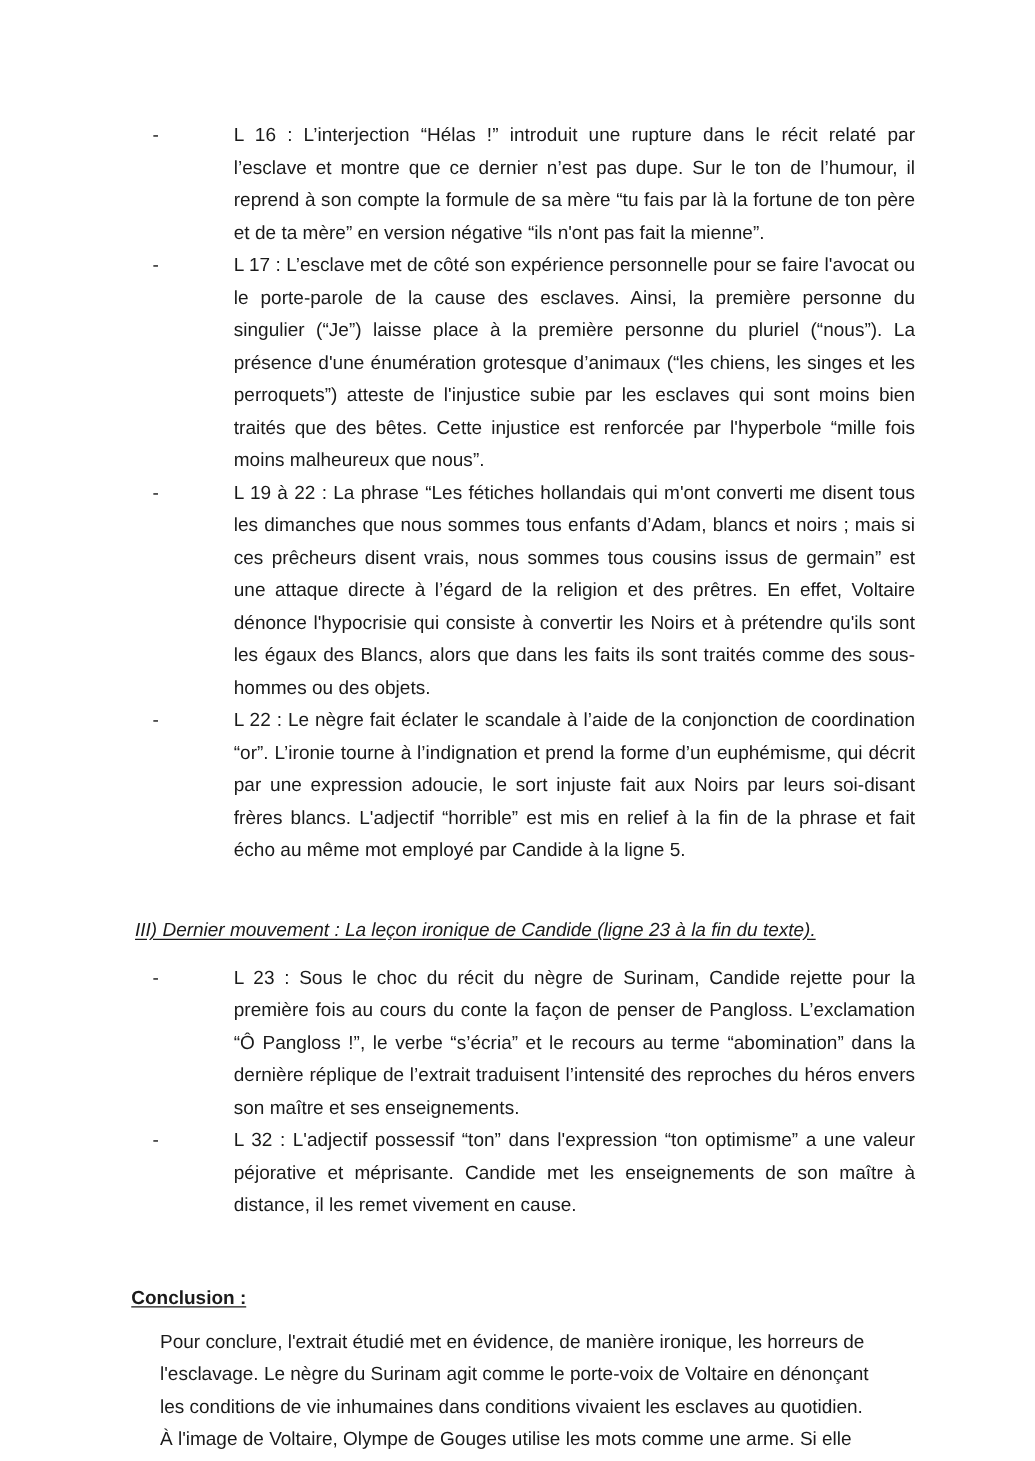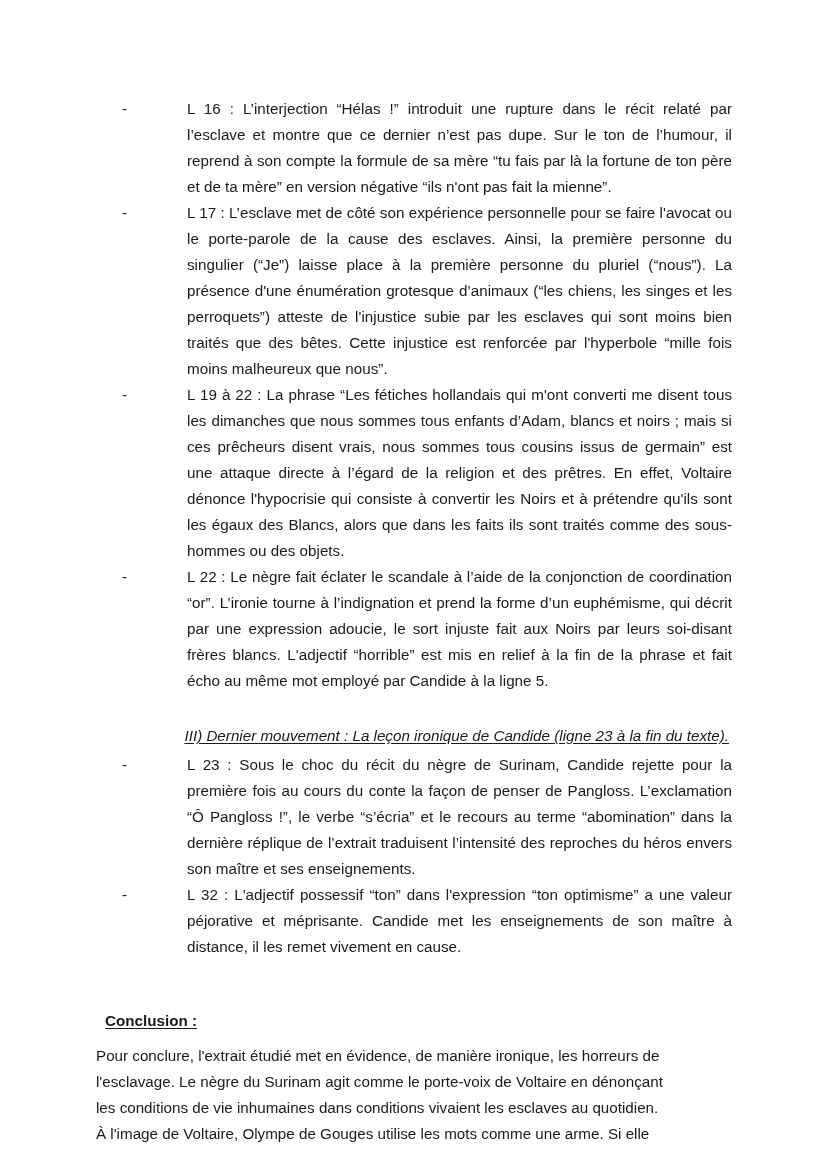--- a/index.html
+++ b/index.html
@@ -56,24 +56,23 @@
     margin-left: 35px;
   }
 
   
   .section-heading {
     font-size: 15.2px;
     line-height: 26px;
     font-style: italic;
     text-decoration: underline;
     text-underline-offset: 2px;
-    margin: 3px;
+    margin: 12px;
     font-weight: normal;
     white-space: nowrap;
-    text-align: right;
   }
   .conclusion-heading {
     font-size: 15.2px;
     line-height: 26px;
     font-weight: bold;
     text-decoration: underline;
     text-underline-offset: 2px;
     margin: 9px;
   }
 
@@ -81,20 +80,21 @@
   .para {
     font-size: 15.2px;
     line-height: 26px;
     margin: 0;
     text-align: justify;
     text-justify: inter-word;
   }
   .para-line {
     display: block;
     white-space: nowrap;
+    margin-left: 32px;
   }
   .italic {
     font-style: italic;
   }
 
   
   .gap-line { height: 26px; }
   .gap-half { height: 13px; }
 </style>
 </head>

